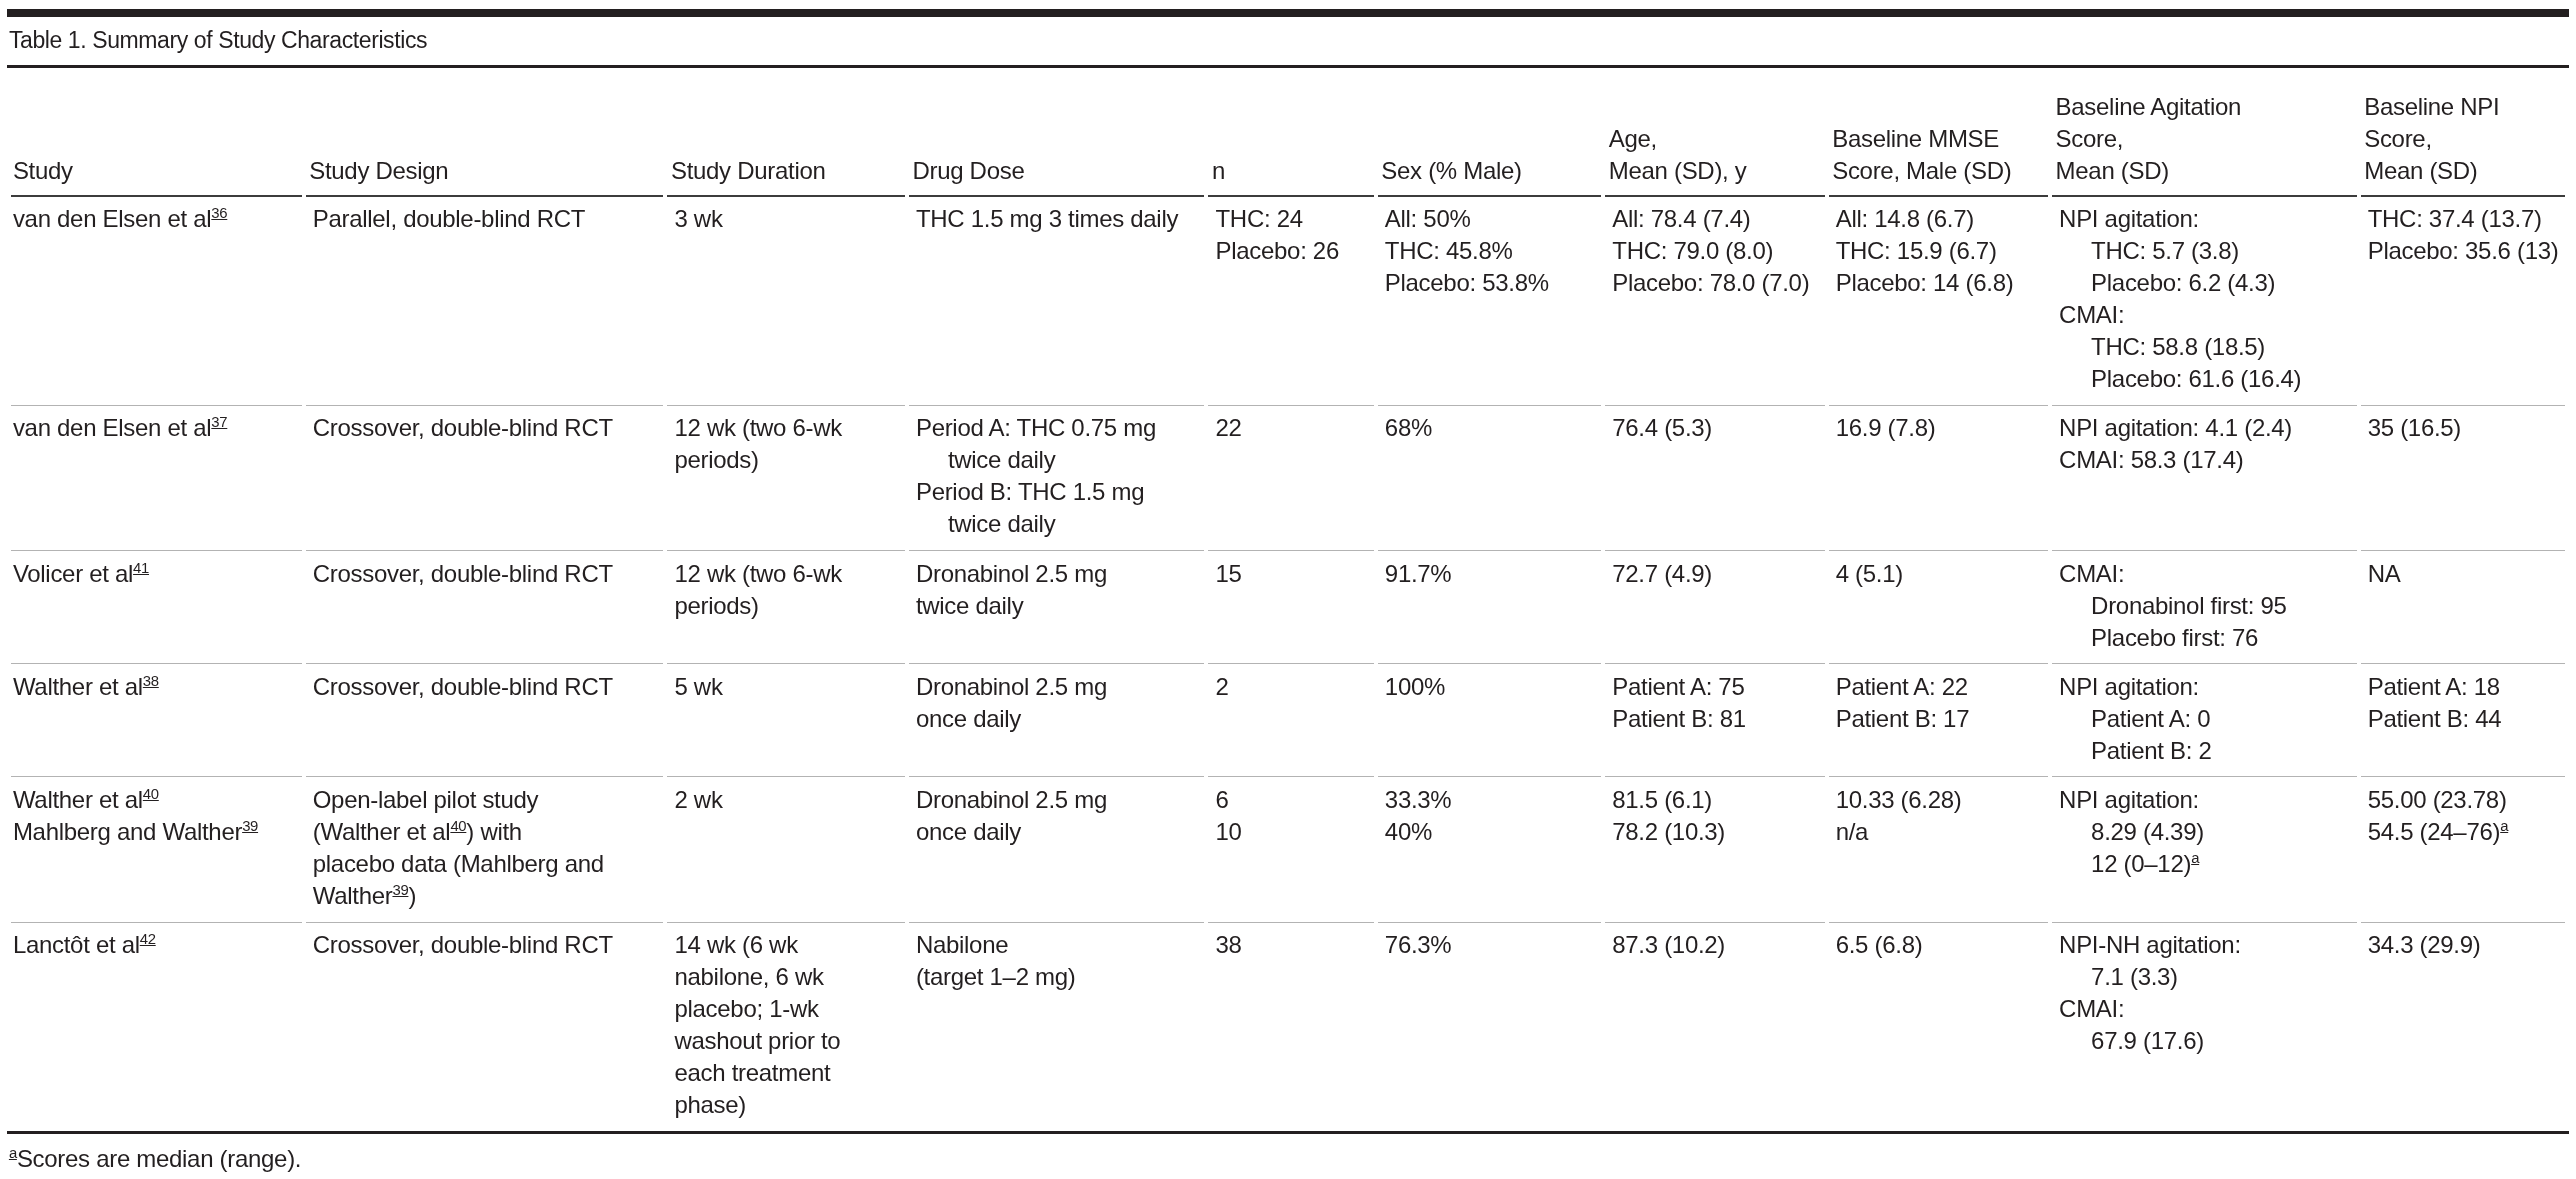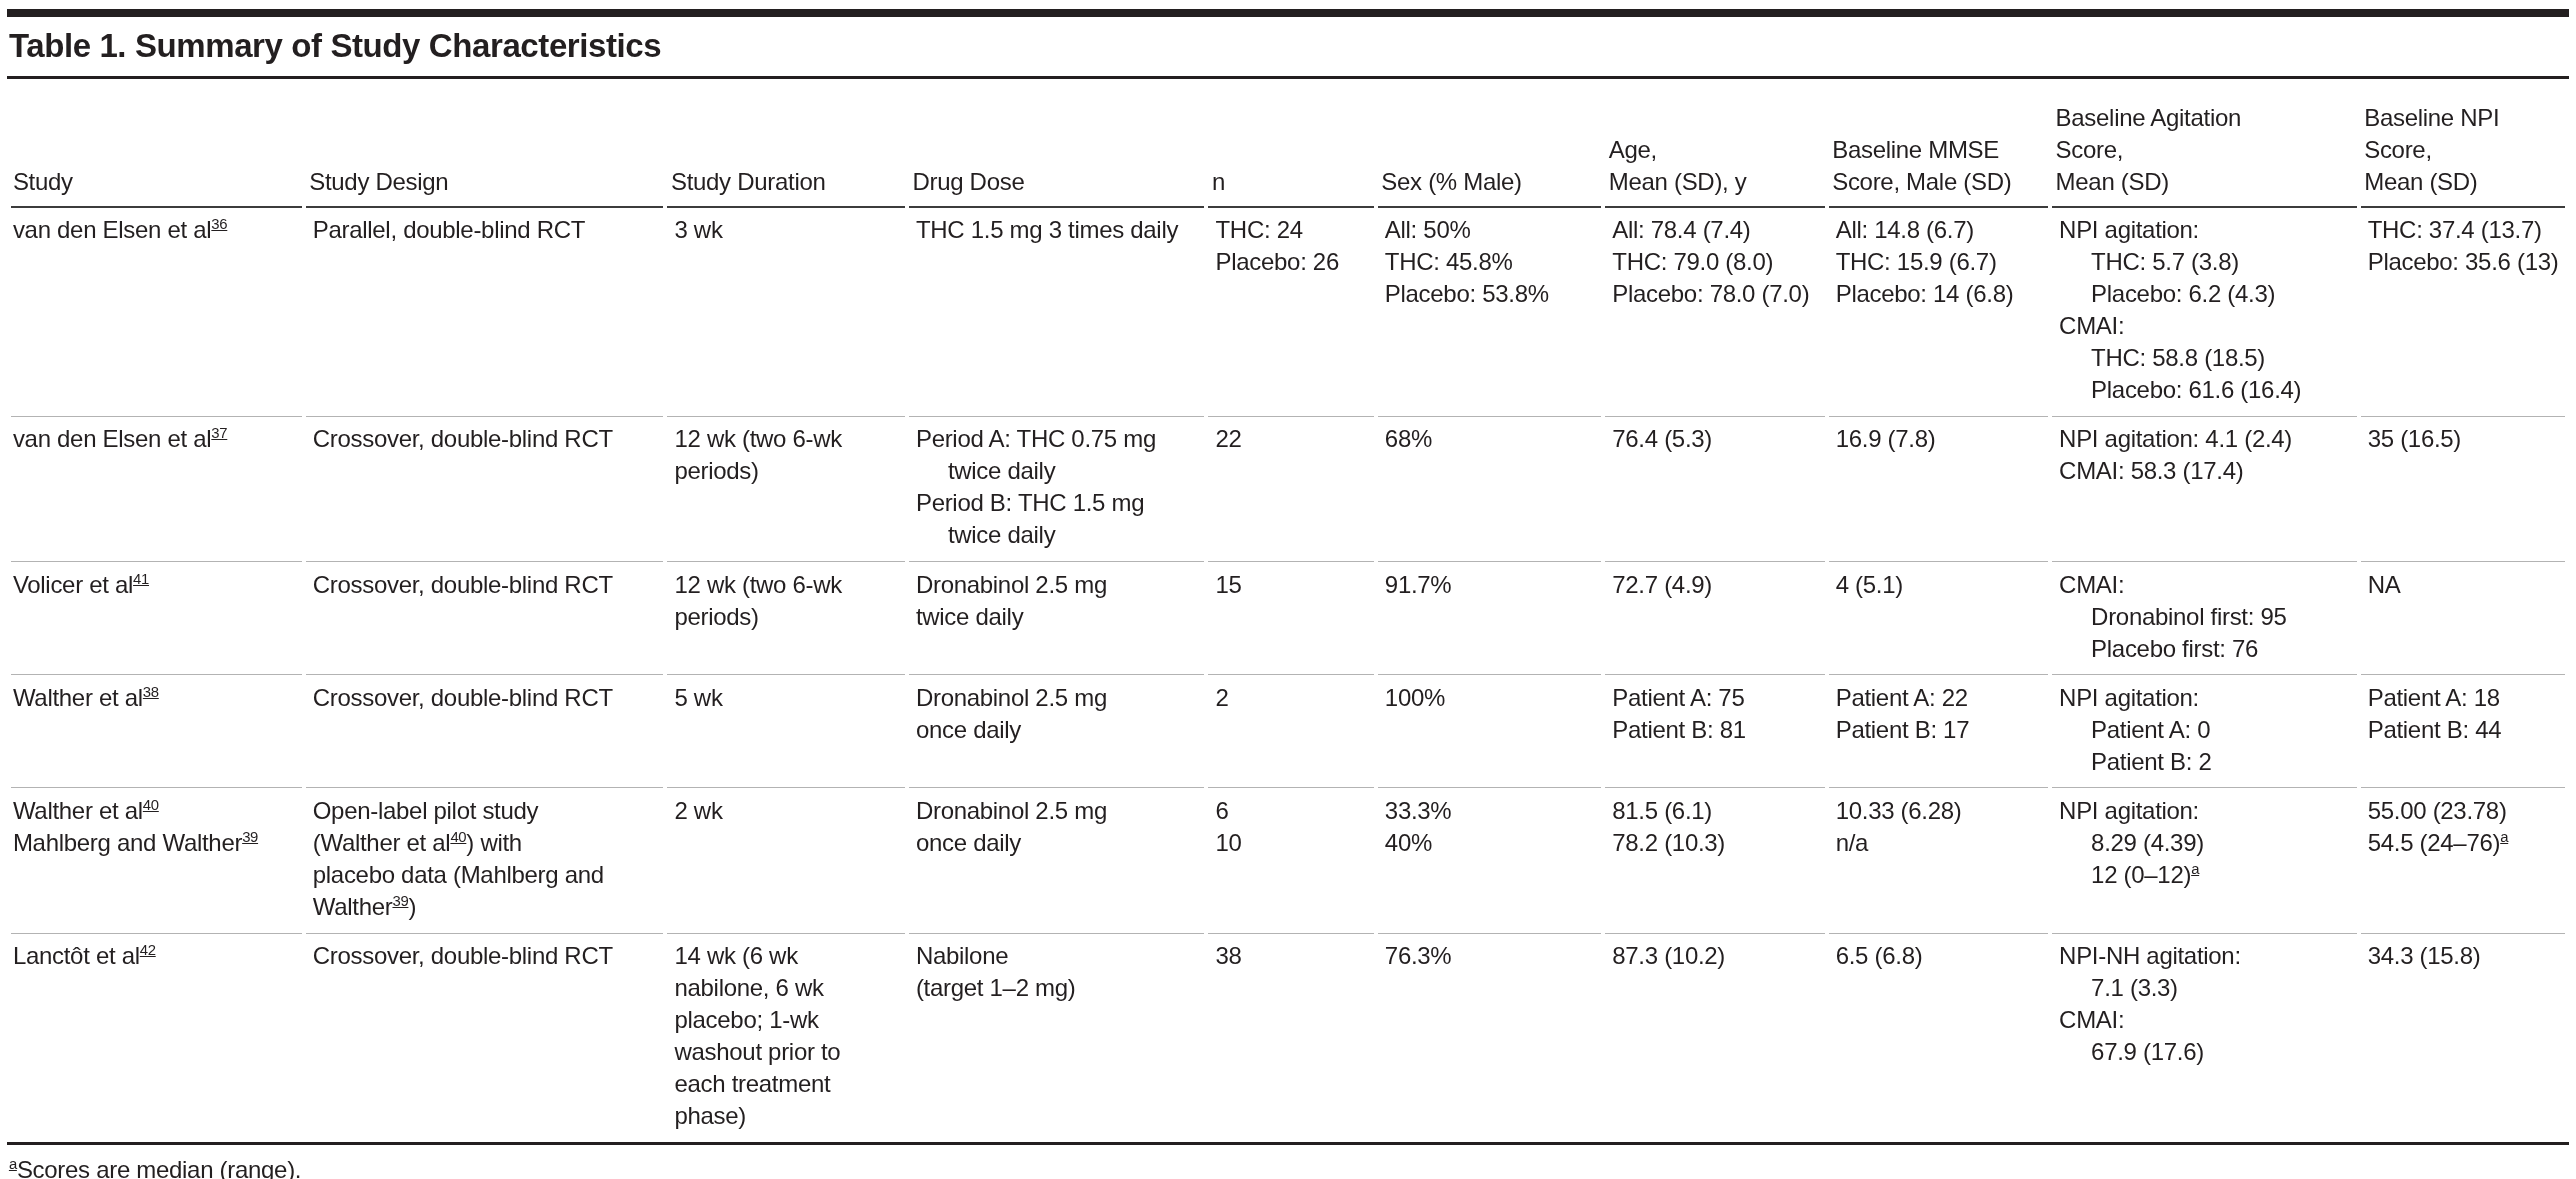--- a/index.html
+++ b/index.html
@@ -13,22 +13,22 @@
     width: 2576px;
     box-sizing: border-box;
     padding: 9px 7.1px 0 7.1px;
     background: #ffffff;
   }
   .top-bar {
     height: 8px;
     background: #231f20;
   }
   .table-title {
-    font-size: 33px;
-    font-weight: bold;
+    font-size: 23px;
+    font-weight: normal;
     letter-spacing: -0.4px;
     padding: 9.8px 1.8px 11.6px 1.8px;
   }
   .title-rule {
     height: 2.7px;
     background: #231f20;
   }
   table.study-table {
     border-collapse: separate;
     border-spacing: 4.5px 0;
@@ -377,21 +377,21 @@
           <td>
             <div class="line">6.5 (6.8)</div>
           </td>
           <td>
             <div class="line">NPI-NH agitation:</div>
             <div class="line indent">7.1 (3.3)</div>
             <div class="line">CMAI:</div>
             <div class="line indent">67.9 (17.6)</div>
           </td>
           <td>
-            <div class="line">34.3 (15.8)</div>
+            <div class="line">34.3 (29.9)</div>
           </td>
         </tr>
       </tbody>
   </table>
 
   <div class="table-bottom-rule" style="background: rgb(35, 31, 32);"></div>
   <div class="footnotes">
       <div class="line-wrap"><sup>a</sup>Scores are median (range).</div>
     </div>
 

